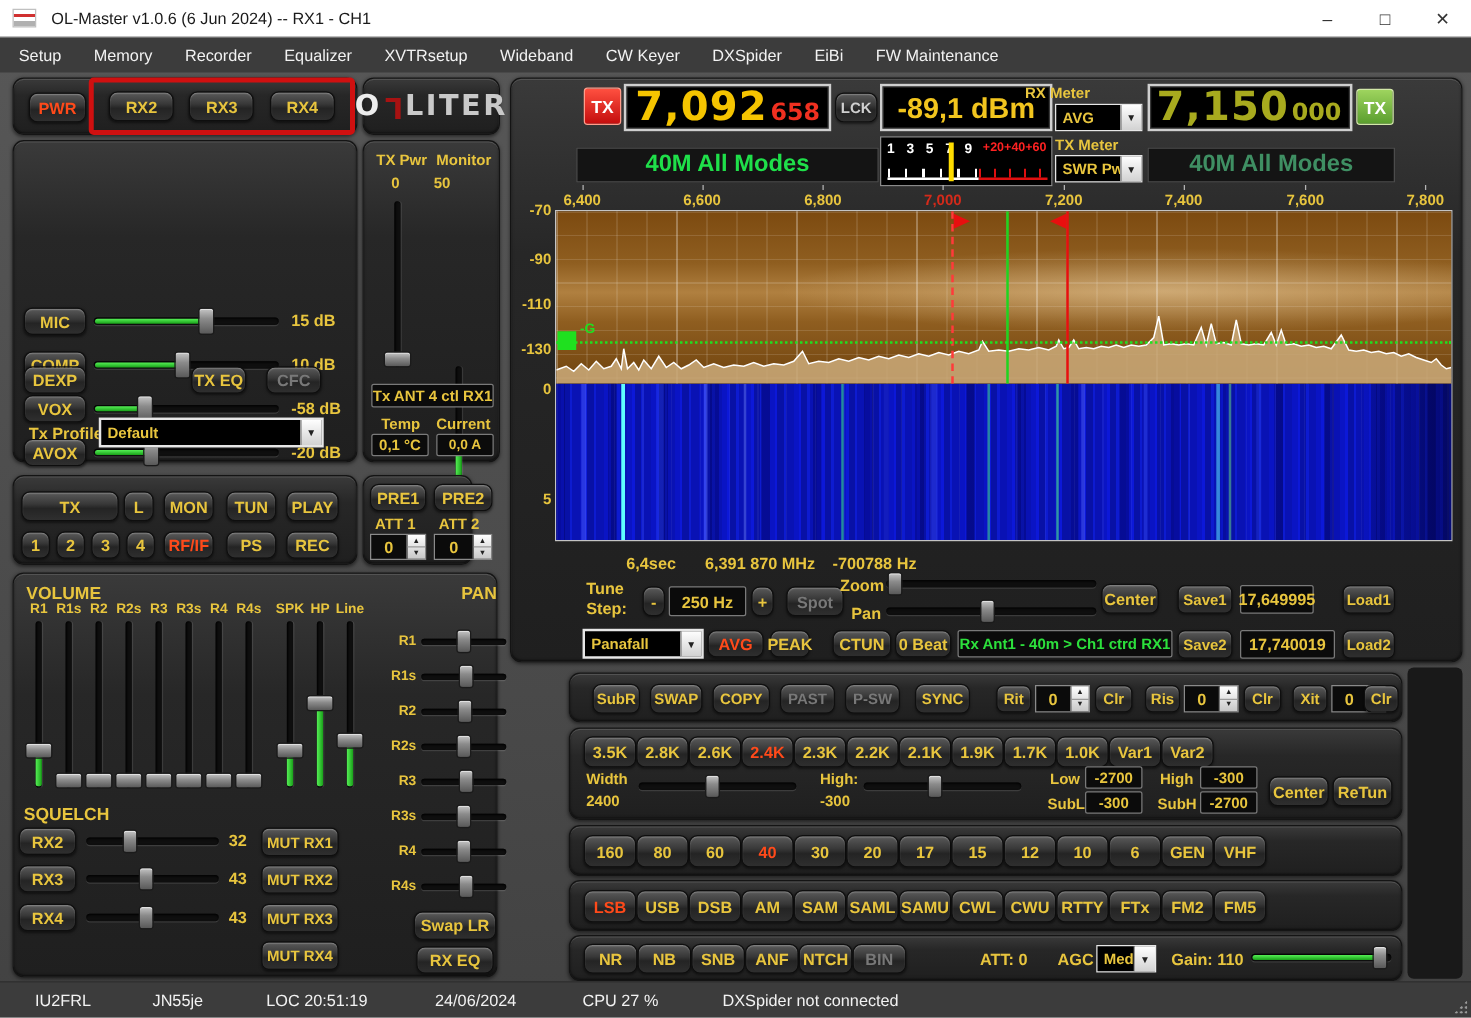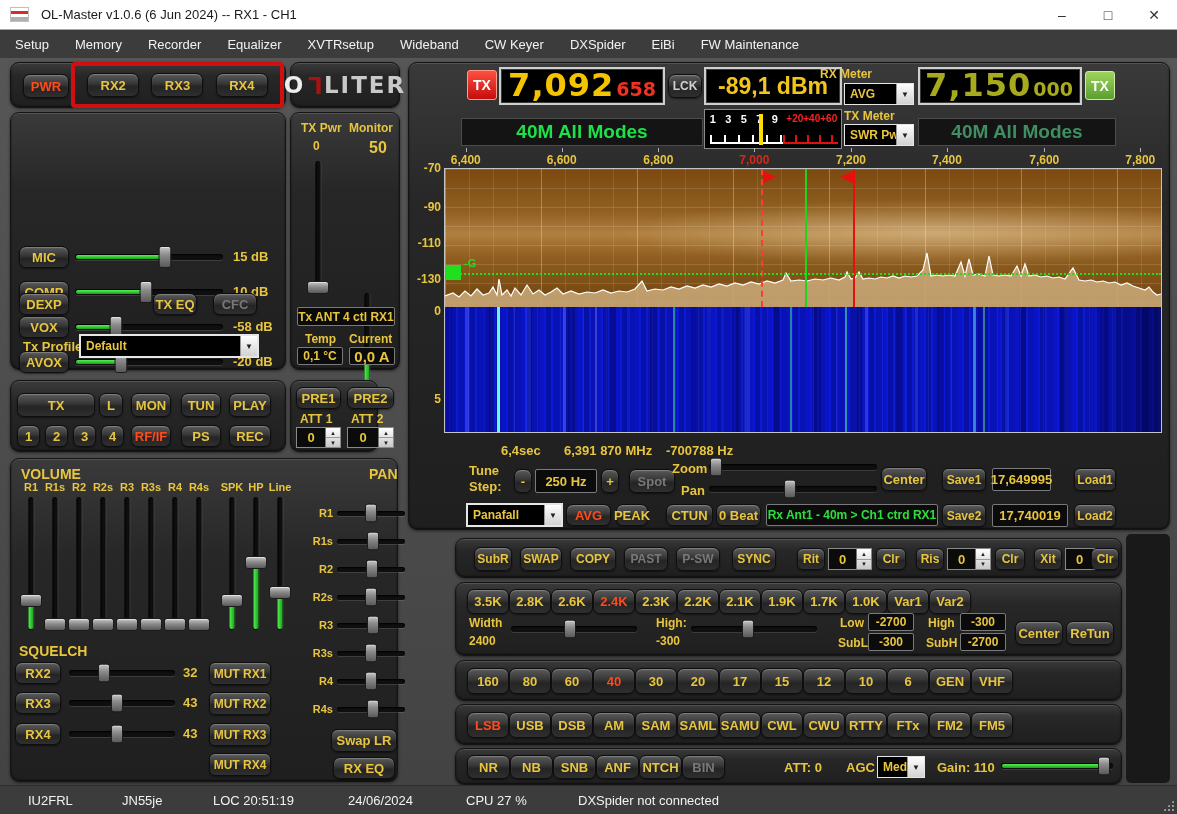--- a/index.html
+++ b/index.html
@@ -254,35 +254,35 @@
 <style>
   
   [data-name="tx-audio-panel"] .btn.abs{top:180px}
   [data-name="dexp-button"]{top:180px!important}
 </style>
 
 <div class="panel" style="left:290px;top:112px;width:110px;height:258px" data-name="tx-power-panel">
   <div class="lab" style="left:10px;top:8px;font-size:12px" data-name="tx-pwr-label">TX Pwr</div>
   <div class="lab" style="left:58px;top:8px;font-size:12px" data-name="monitor-label">Monitor</div>
   <div class="lab" style="left:22px;top:26px;font-size:12px" data-name="tx-pwr-value">0</div>
-  <div class="lab" style="left:78px;top:26px;font-size:16px" data-name="monitor-value">50</div>
+  <div class="lab" style="left:56px;top:26px;font-size:12px" data-name="monitor-value">50</div>
   <div class="vslot abs" style="left:15px;top:48px;width:24px;height:132px;--pos:3" data-name="tx-pwr-slider">
     <div class="vtrack" data-name="slider-track"></div>
       <div class="vhandle" data-name="slider-handle"></div>
   </div>
   <div class="vslot abs" style="left:64px;top:48px;width:24px;height:132px;--pos:50" data-name="monitor-slider">
     <div class="vtrack" data-name="slider-track"></div>
       <div class="vfill" data-name="slider-fill"></div>
       <div class="vhandle" data-name="slider-handle"></div>
   </div>
   <div class="disp abs" style="left:6px;top:194px;width:98px;height:19px;font-size:12px" data-name="tx-antenna-display">Tx ANT 4 ctl RX1</div>
   <div class="lab" style="left:14px;top:219px;font-size:12px" data-name="temp-label">Temp</div>
   <div class="lab" style="left:58px;top:219px;font-size:12px" data-name="current-label">Current</div>
   <div class="disp abs" style="left:6px;top:234px;width:46px;height:18px;font-size:12px" data-name="temp-display">0,1 °C</div>
-  <div class="disp abs" style="left:58px;top:234px;width:46px;height:18px;font-size:15px" data-name="current-display">0,0 A</div>
+  <div class="disp abs" style="left:58px;top:234px;width:46px;height:18px;font-size:11px" data-name="current-display">0,0 A</div>
 </div>
 
 <div class="panel" style="left:10px;top:380px;width:276px;height:72px" data-name="tx-control-panel">
   <div class="abs txr txr1" style="inset:0" data-name="tx-control-row1">
 
   <div class="btn" data-name="tx-control-button">TX</div>
       <div class="btn" data-name="tx-control-button">L</div>
       <div class="btn" data-name="tx-control-button">MON</div>
       <div class="btn" data-name="tx-control-button">TUN</div>
       <div class="btn" data-name="tx-control-button">PLAY</div>

